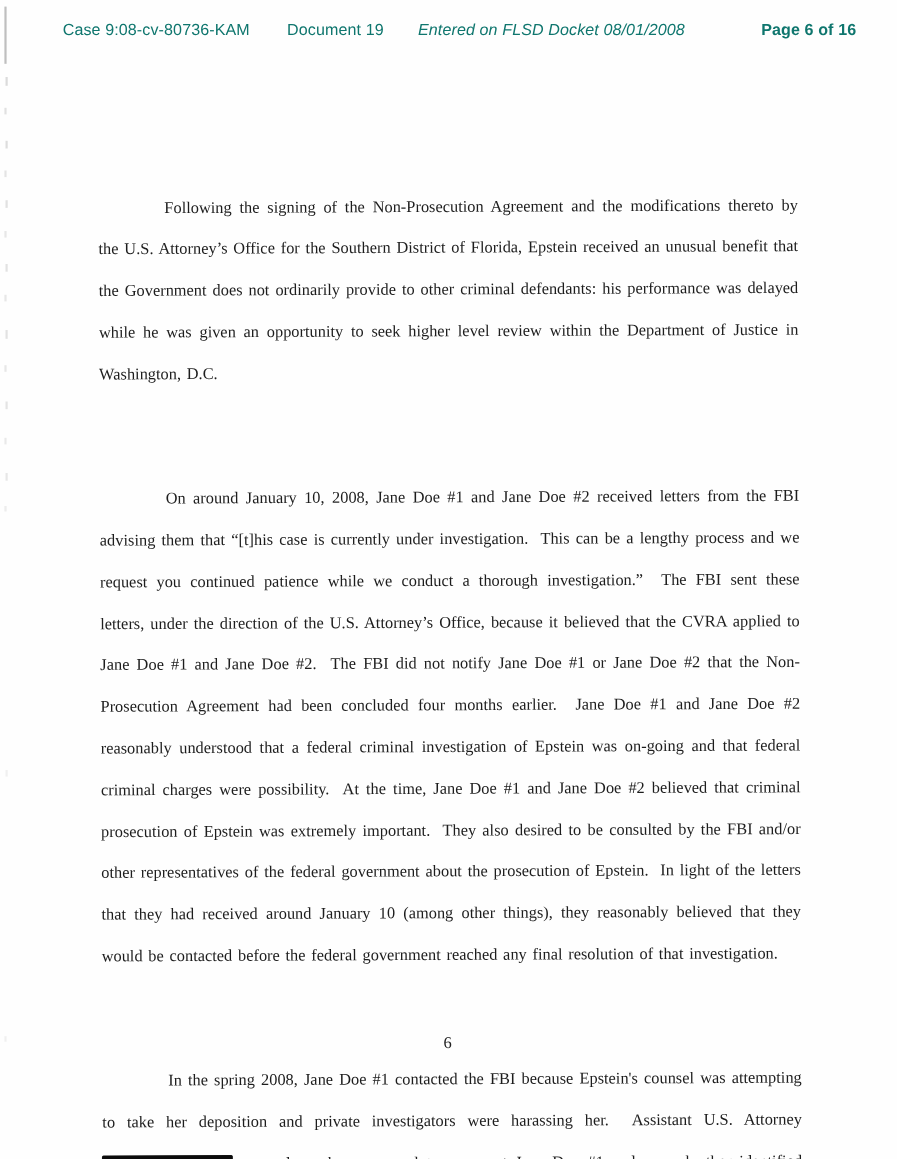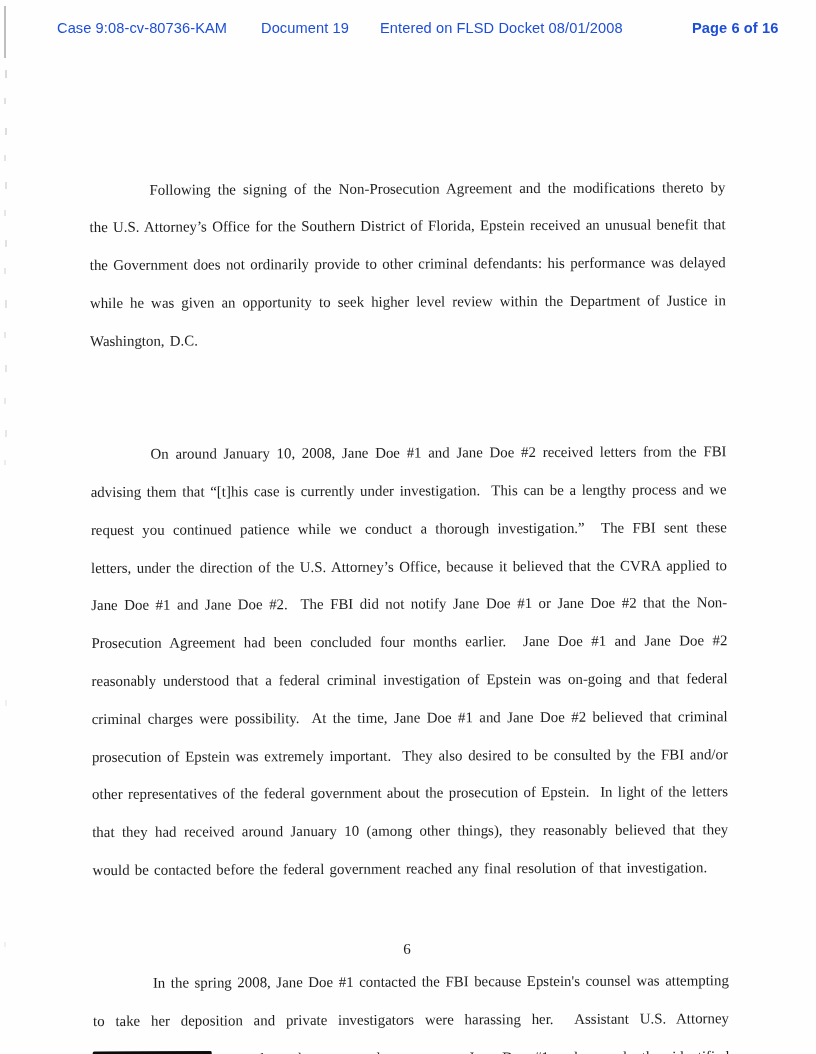--- a/index.html
+++ b/index.html
@@ -15,28 +15,28 @@
     background: #fefefe;
   }
 
   
   .docket-header {
     position: absolute;
     top: 20px; left: 0; right: 0;
     height: 20px;
     font-family: "Liberation Sans", sans-serif;
     font-size: 14.6px;
-    color: #1d4ed8;
+    color: #0f766e;
     letter-spacing: 0.1px;
     white-space: nowrap;
   }
   .docket-header span { position: absolute; top: 0; }
   .hdr-case   { left: 57px; }
   .hdr-doc    { left: 261px; text-align: right; }
-  .hdr-docket { left: 380px; }
+  .hdr-docket { left: 380px; font-style: italic; }
   .hdr-page   { left: 692px; font-weight: bold; }
 
   
   .document-body {
     position: absolute;
     top: 96px; left: 89px;
     width: 636px;
     color: #1d1d1d;
     font-size: 14.9px;
     line-height: 37.8px;

